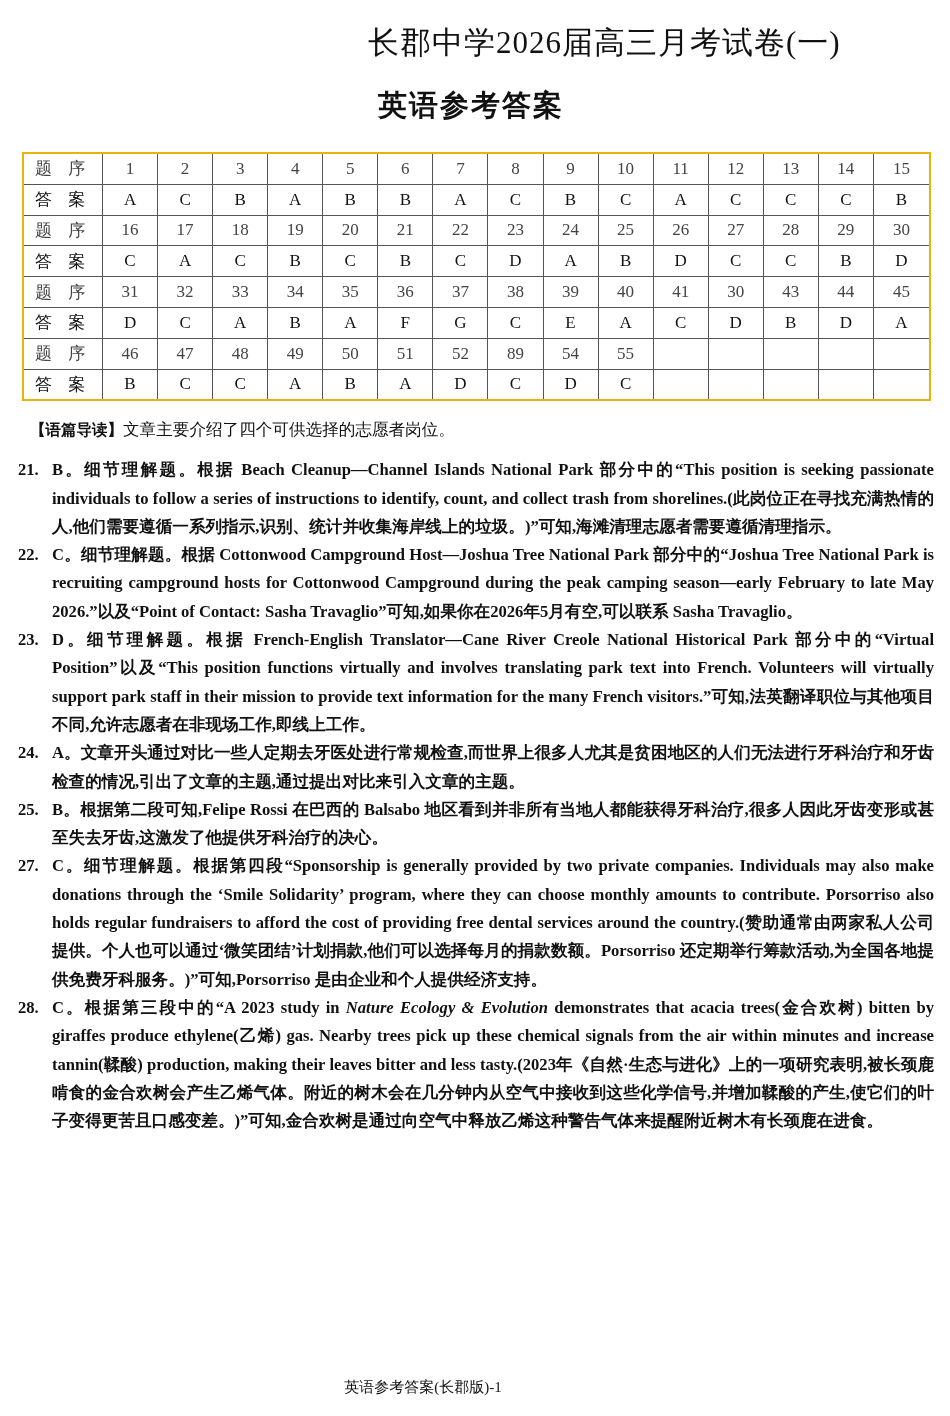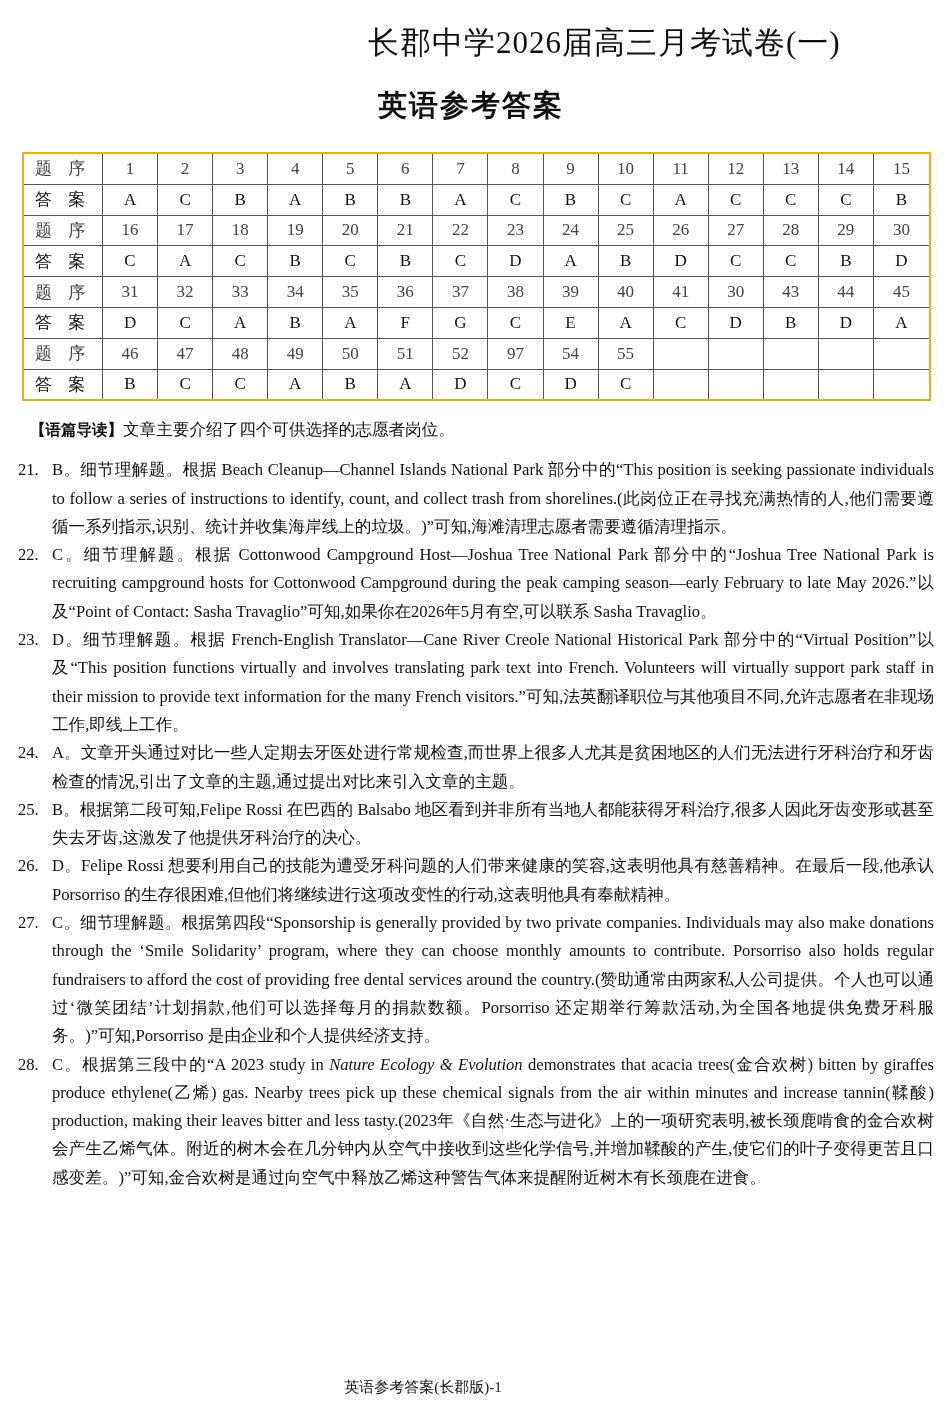--- a/index.html
+++ b/index.html
@@ -9,21 +9,21 @@
   .subtitle { position: absolute; left: 378px; top: 86px; font-size: 29px; font-weight: bold;
               font-family: "DejaVu Sans", sans-serif; letter-spacing: 2px; }
   table.ans { position: absolute; left: 22px; top: 152px; width: 909px; border-collapse: collapse;
               border: 2px solid #eab308; }
   table.ans td { border: 1px solid #555; height: 29.8px; text-align: center; font-size: 17px; padding: 0; }
   table.ans td.hdr { width: 78px; letter-spacing: 6px; font-size: 17px; }
   table.ans tr.num td { color: #444; }
   .content { position: absolute; left: 18px; top: 404px; width: 916px; font-size: 16.6px; line-height: 28.3px; }
   .intro { margin: 12px; }
   .intro .tag { font-weight: bold; font-family: "DejaVu Sans", sans-serif; font-size: 15.5px; }
-  .item { margin: 0; padding-left: 34px; text-indent: -34px; text-align: justify; }
+  .item { margin: 0; padding-left: 34px; text-indent: -34px; text-align: justify; font-weight: bold; }
   .item .num { display: inline-block; width: 34px; text-indent: 0; }
   .footer { position: absolute; left: 0; width: 846px; top: 1378px; text-align: center; font-size: 15px; }
   i { font-style: italic; }
 </style>
 </head>
 <body>
 
 <div class="title">长郡中学2026届高三月考试卷(一)</div>
 <div class="subtitle">英语参考答案</div>
 
@@ -139,21 +139,21 @@
       </tr>
       <tr class="num">
         <td class="hdr">题 序</td>
         <td>46</td>
         <td>47</td>
         <td>48</td>
         <td>49</td>
         <td>50</td>
         <td>51</td>
         <td>52</td>
-        <td>97</td>
+        <td>89</td>
         <td>54</td>
         <td>55</td>
         <td></td>
         <td></td>
         <td></td>
         <td></td>
         <td></td>
       </tr>
       <tr class="ans-row">
         <td class="hdr">答 案</td>
@@ -189,23 +189,20 @@
   <p class="item">
     <span class="num">23.</span><span>D。细节理解题。根据 French-English Translator—Cane River Creole National Historical Park 部分中的“Virtual Position”以及“This position functions virtually and involves translating park text into French. Volunteers will virtually support park staff in their mission to provide text information for the many French visitors.”可知,法英翻译职位与其他项目不同,允许志愿者在非现场工作,即线上工作。</span>
   </p>
   <p class="item">
     <span class="num">24.</span><span>A。文章开头通过对比一些人定期去牙医处进行常规检查,而世界上很多人尤其是贫困地区的人们无法进行牙科治疗和牙齿检查的情况,引出了文章的主题,通过提出对比来引入文章的主题。</span>
   </p>
   <p class="item">
     <span class="num">25.</span><span>B。根据第二段可知,Felipe Rossi 在巴西的 Balsabo 地区看到并非所有当地人都能获得牙科治疗,很多人因此牙齿变形或甚至失去牙齿,这激发了他提供牙科治疗的决心。</span>
   </p>
   <p class="item">
-    <span class="num">26.</span><span>D。Felipe Rossi 想要利用自己的技能为遭受牙科问题的人们带来健康的笑容,这表明他具有慈善精神。在最后一段,他承认 Porsorriso 的生存很困难,但他们将继续进行这项改变性的行动,这表明他具有奉献精神。</span>
-  </p>
-  <p class="item">
     <span class="num">27.</span><span>C。细节理解题。根据第四段“Sponsorship is generally provided by two private companies. Individuals may also make donations through the ‘Smile Solidarity’ program, where they can choose monthly amounts to contribute. Porsorriso also holds regular fundraisers to afford the cost of providing free dental services around the country.(赞助通常由两家私人公司提供。个人也可以通过‘微笑团结’计划捐款,他们可以选择每月的捐款数额。Porsorriso 还定期举行筹款活动,为全国各地提供免费牙科服务。)”可知,Porsorriso 是由企业和个人提供经济支持。</span>
   </p>
   <p class="item">
     <span class="num">28.</span><span>C。根据第三段中的“A 2023 study in </span><i>Nature Ecology &amp; Evolution</i><span> demonstrates that acacia trees(金合欢树) bitten by giraffes produce ethylene(乙烯) gas. Nearby trees pick up these chemical signals from the air within minutes and increase tannin(鞣酸) production, making their leaves bitter and less tasty.(2023年《自然·生态与进化》上的一项研究表明,被长颈鹿啃食的金合欢树会产生乙烯气体。附近的树木会在几分钟内从空气中接收到这些化学信号,并增加鞣酸的产生,使它们的叶子变得更苦且口感变差。)”可知,金合欢树是通过向空气中释放乙烯这种警告气体来提醒附近树木有长颈鹿在进食。</span>
   </p>
 </div>
 
 <div class="footer">英语参考答案(长郡版)-1</div>
 
 </body></html>

